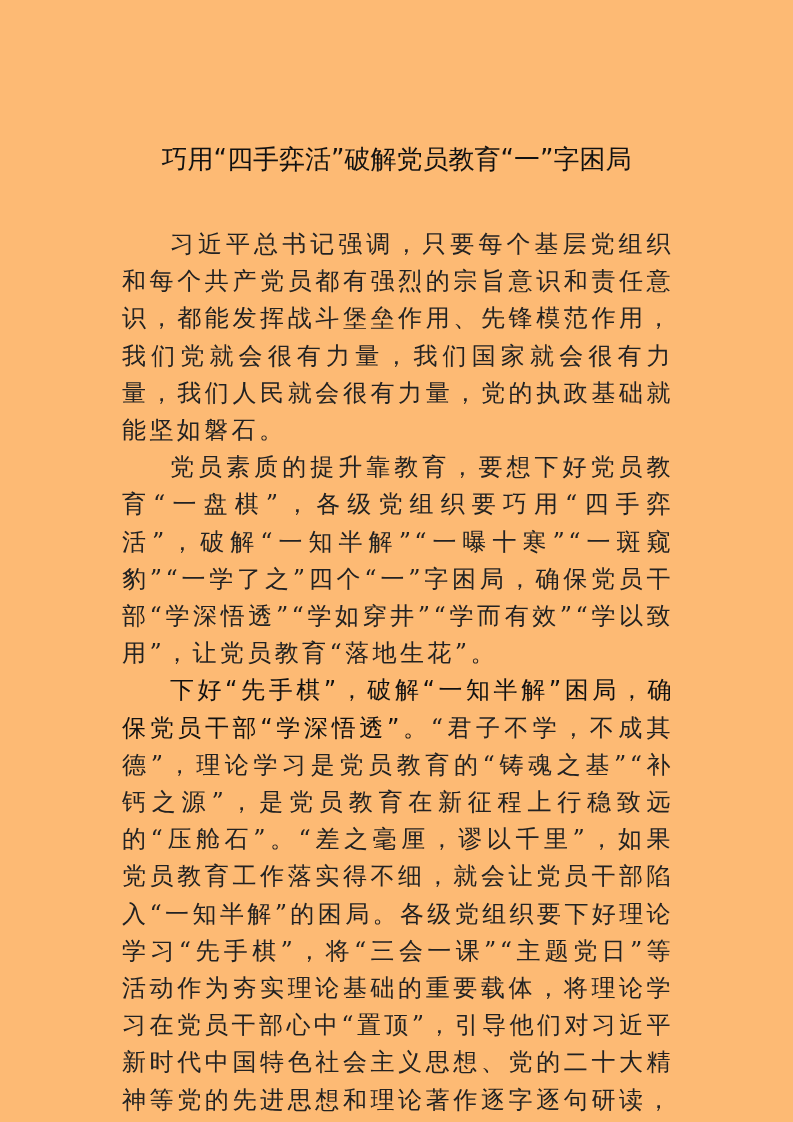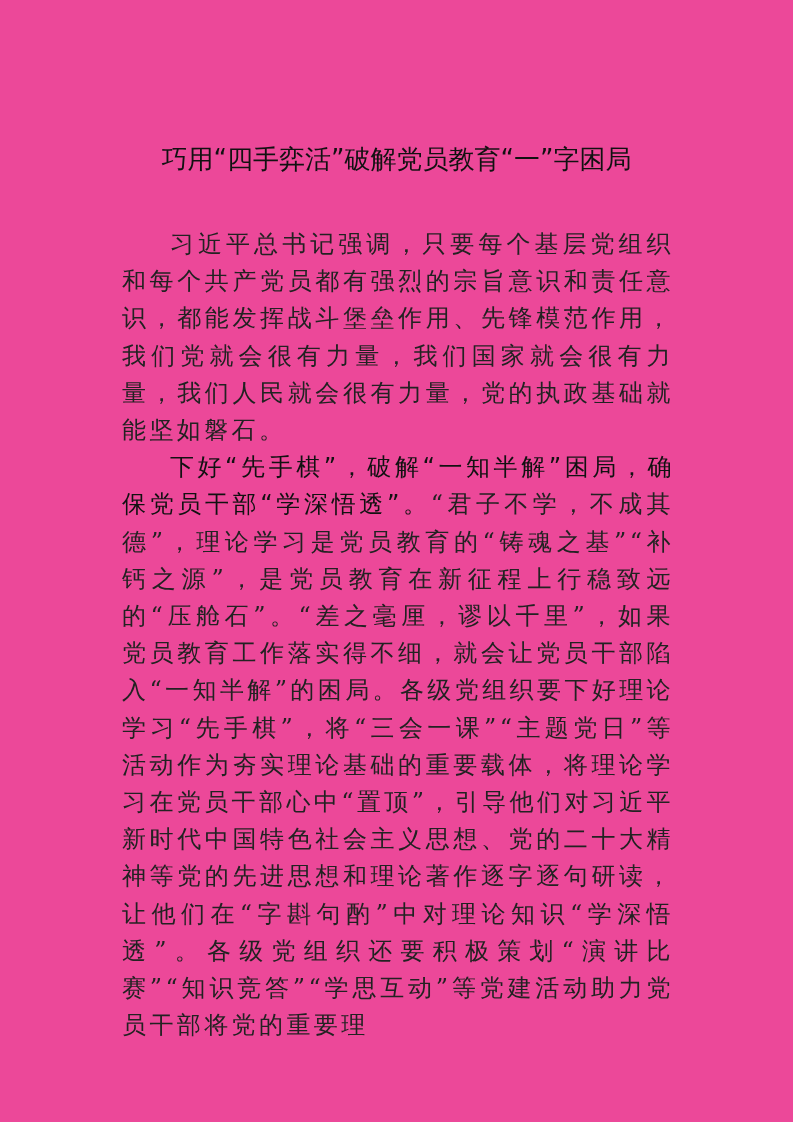--- a/index.html
+++ b/index.html
@@ -13,21 +13,21 @@
       position: relative;
       overflow: hidden;
       color: #1a1a1a;
     }
     .page {
       position: absolute;
       left: 0;
       top: 0;
       width: 793px;
       height: 1122px;
-      background: #ec4899;
+      background: #fdba74;
     }
     .title {
       position: absolute;
       left: 0;
       top: 141px;
       width: 793px;
       text-align: center;
       font-family: "DejaVu Sans", "Liberation Sans", sans-serif;
       font-size: 26px;
       line-height: 36px;
@@ -61,16 +61,19 @@
 <body>
 
 <div class="page">
   <div class="title">巧用“四手弈活”破解党员教育“一”字困局</div>
 
   <div class="body-text">
     <p class="para">
       <span>习近平总书记强调，只要每个基层党组织和每个共产党员都有强烈的宗旨意识和责任意识，都能发挥战斗堡垒作用、先锋模范作用，我们党就会很有力量，我们国家就会很有力量，我们人民就会很有力量，党的执政基础就能坚如磐石。</span>
     </p>
     <p class="para">
+      <span>党员素质的提升靠教育，要想下好党员教育“一盘棋”，各级党组织要巧用“四手弈活”，破解“一知半解”“一曝十寒”“一斑窥豹”“一学了之”四个“一”字困局，确保党员干部“学深悟透”“学如穿井”“学而有效”“学以致用”，让党员教育“落地生花”。</span>
+    </p>
+    <p class="para">
       <span class="bold-lead">下好“先手棋”，破解“一知半解”困局，确保党员干部“学深悟透”。</span><span>“君子不学，不成其德”，理论学习是党员教育的“铸魂之基”“补钙之源”，是党员教育在新征程上行稳致远的“压舱石”。“差之毫厘，谬以千里”，如果党员教育工作落实得不细，就会让党员干部陷入“一知半解”的困局。各级党组织要下好理论学习“先手棋”，将“三会一课”“主题党日”等活动作为夯实理论基础的重要载体，将理论学习在党员干部心中“置顶”，引导他们对习近平新时代中国特色社会主义思想、党的二十大精神等党的先进思想和理论著作逐字逐句研读，让他们在“字斟句酌”中对理论知识“学深悟透”。各级党组织还要积极策划“演讲比赛”“知识竞答”“学思互动”等党建活动助力党员干部将党的重要理</span>
     </p>
   </div>
 </div>
 
 </body></html>

